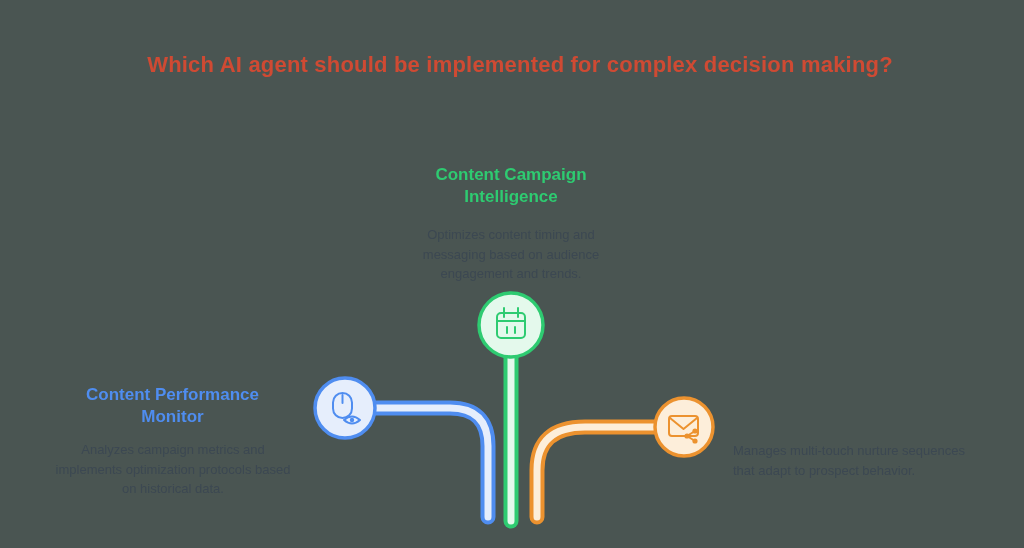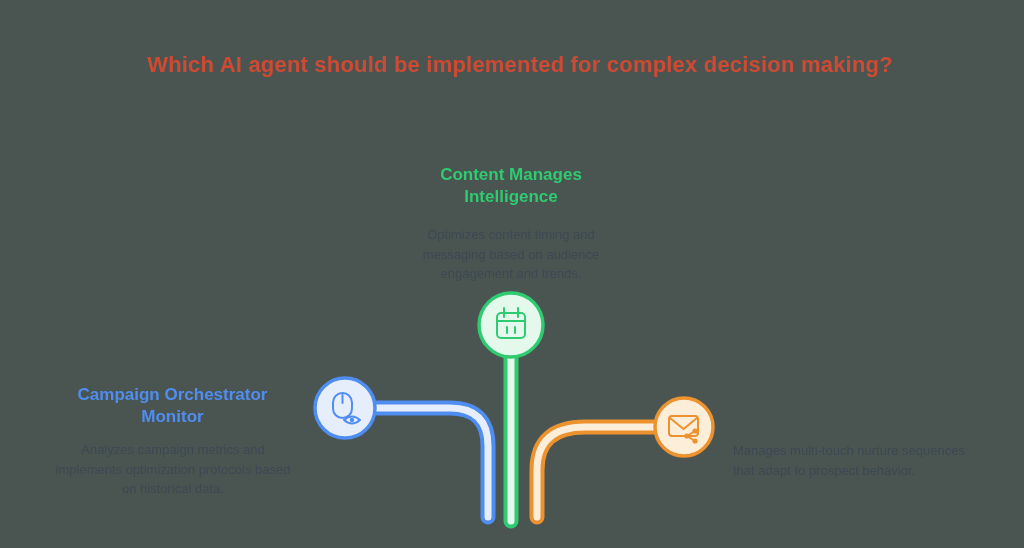--- a/index.html
+++ b/index.html
@@ -41,24 +41,24 @@
   .icon-fill.blue{fill:var(--blue);stroke:none;}
   .icon-fill.orange{fill:var(--orange);stroke:none;}
 </style>
 </head>
 <body>
 
 <div class="canvas">
 
   <div class="title">Which AI agent should be implemented for complex decision making?</div>
 
-  <div class="heading green">Content Manages Intelligence</div>
+  <div class="heading green">Content Campaign Intelligence</div>
   <div class="desc green">Optimizes content timing and messaging based on audience engagement and trends.</div>
 
-  <div class="heading blue">Campaign Orchestrator Monitor</div>
+  <div class="heading blue">Content Performance Monitor</div>
   <div class="desc blue">Analyzes campaign metrics and implements optimization protocols based on historical data.</div>
 
   <div class="desc orange">Manages multi-touch nurture sequences that adapt to prospect behavior.</div>
 
   <svg class="diagram" viewBox="0 0 1024 548">
 
     <g class="t-blue">
       <path class="tube-outer" d="M 376 408 L 450 408 Q 488 408 488 446 L 488 517"></path>
       <path class="tube-inner" d="M 376 408 L 450 408 Q 488 408 488 446 L 488 517"></path>
     </g>

